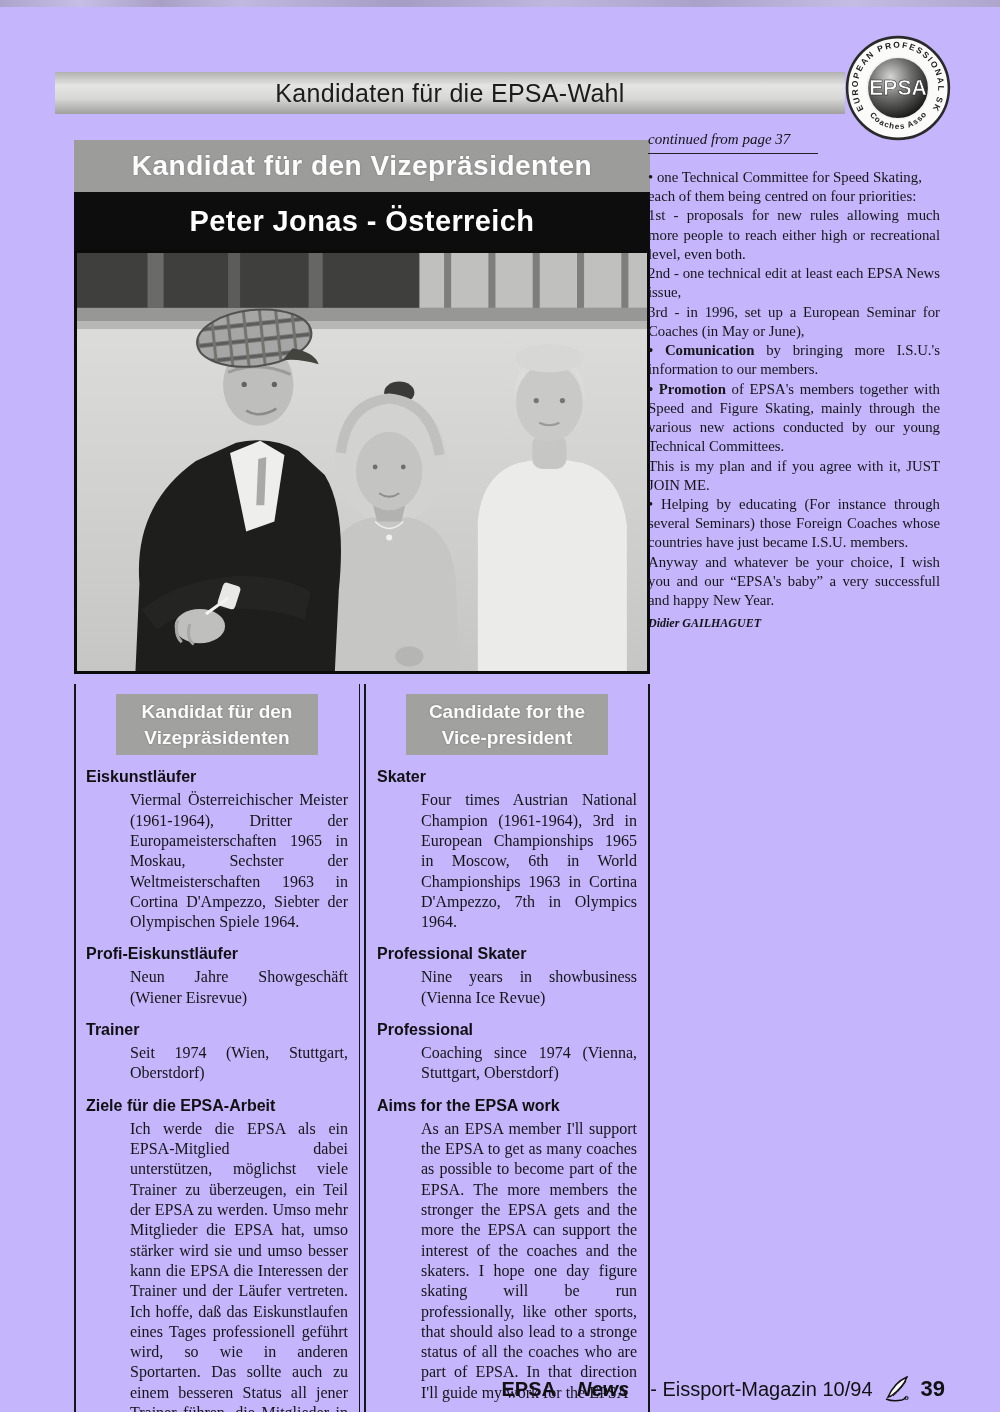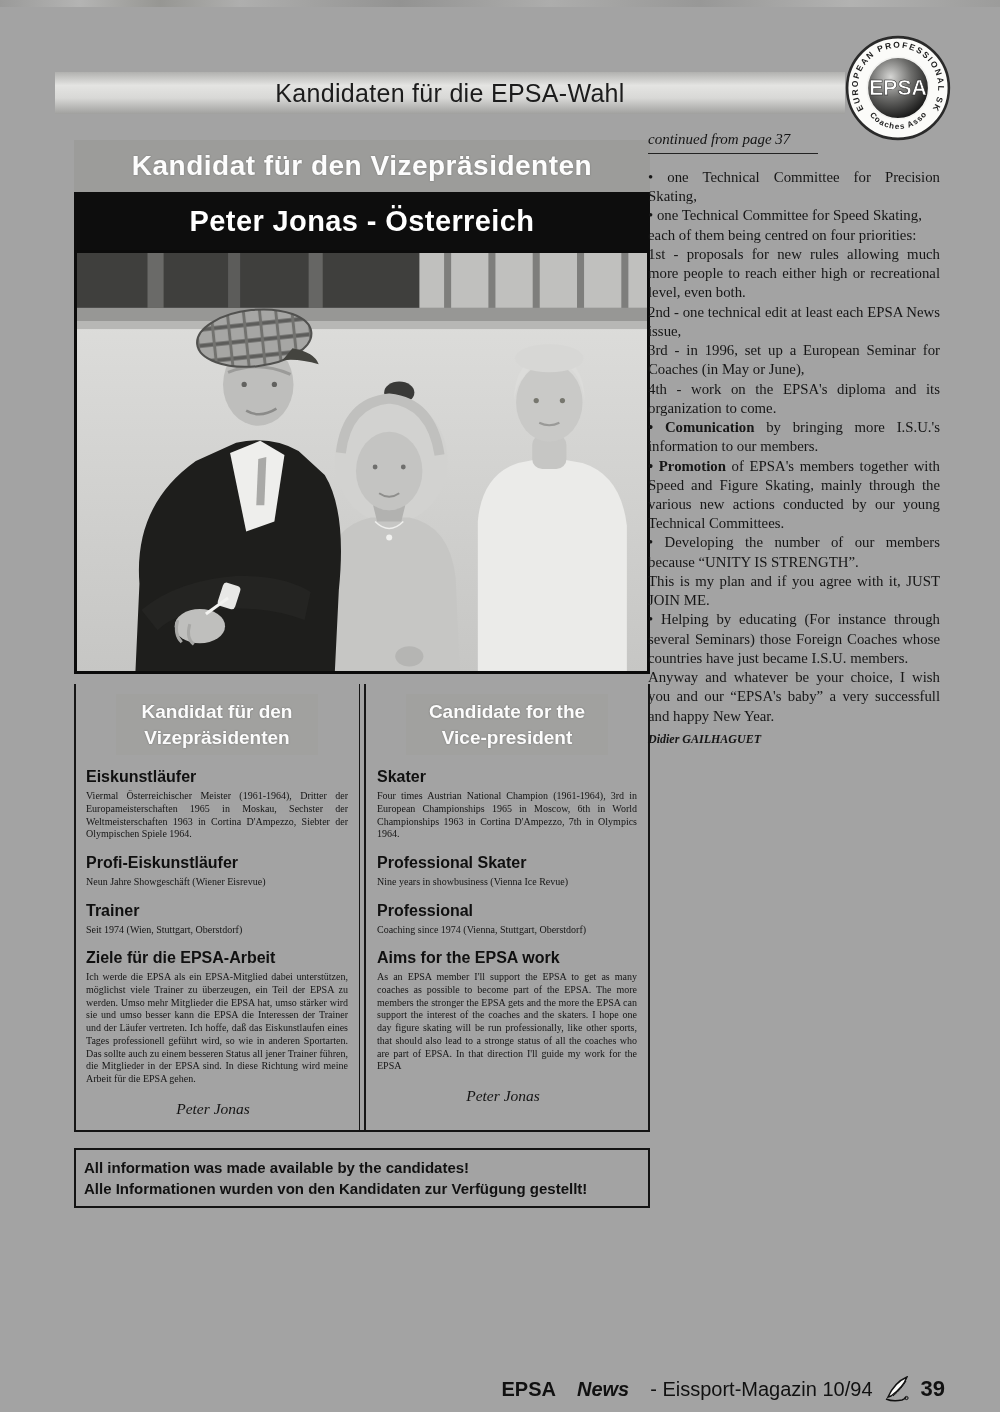--- a/index.html
+++ b/index.html
@@ -1,16 +1,16 @@
 <!DOCTYPE html>
 <html lang="de"><head>
 <meta charset="utf-8">
 <style>
   html,body{margin:0;padding:0;background:#dddcda;}
-  .page{position:relative;width:1000px;height:1412px;margin:0 auto;background:#a3a3a3;
+  .page{position:relative;width:1000px;height:1412px;margin:0 auto;background:#c4b5fd;
         font-family:"Liberation Sans",sans-serif;color:#141414;overflow:hidden;}
   .top-strip{position:absolute;top:0;left:0;width:100%;height:7px;opacity:.45;
         background:linear-gradient(90deg,#8f8f8d 0%,#c9c9c7 8%,#87877f 16%,#bdbdbb 24%,#7f7f7d 40%,#b9b9b7 55%,#8a8a88 70%,#c5c5c3 85%,#939391 100%);}
   .header-bar{position:absolute;left:55px;top:72px;width:790px;height:42px;
         background:linear-gradient(180deg,#b1b1af 0%,#e4e4e2 32%,#d8d8d6 62%,#a0a09e 100%);
         display:flex;align-items:center;justify-content:center;
         font-size:25px;color:#1c1c1c;letter-spacing:.3px;}
   .logo-wrap{position:absolute;left:845px;top:35px;width:106px;height:106px;}
   .logo-wrap svg{display:block;width:100%;height:100%;}
 
@@ -24,22 +24,22 @@
   .photo svg{display:block;width:100%;height:100%;}
 
   .columns{display:flex;gap:4px;margin-top:10px;border-bottom:2px solid #131313;}
   .col{width:50%;box-sizing:border-box;}
   .col-de{border-left:2px solid #161616;border-right:1px solid #161616;padding:0 11px 12px 10px;}
   .col-en{border-left:2px solid #161616;border-right:2px solid #161616;padding:0 11px 12px 11px;}
   .col-banner{width:202px;margin:10px auto 2px;background:#a1a19f;color:#fcfcfc;text-align:center;
         font-weight:bold;font-size:19px;line-height:1.35;padding:5px 0;
         text-shadow:0 0 2px rgba(0,0,0,.3);}
   .sec-h{font-weight:bold;font-size:16px;margin:13px 0 4px;color:#101010;}
-  .sec-b{font-family:"Liberation Serif",serif;font-size:10px;line-height:1.27;
-        text-align:justify;color:#151515;}
+  .sec-b{font-family:"Liberation Serif",serif;font-size:16px;line-height:1.27;
+        text-align:justify;color:#151515;margin-left:44px;}
   .sig{font-family:"Liberation Serif",serif;font-style:italic;font-size:15.5px;
         text-align:center;margin-top:14px;padding-right:8px;}
 
   .info-box{margin-top:16px;border:2px solid #131313;padding:7px 8px;
         font-weight:bold;font-size:15px;line-height:1.42;color:#111;}
 
   .right-col{position:absolute;left:648px;top:130px;width:292px;
         font-family:"Liberation Serif",serif;}
   .tagline{font-style:italic;font-size:15px;border-bottom:1.5px solid #222;
         display:inline-block;padding:0 28px 5px 0;margin-bottom:14px;}
@@ -213,30 +213,27 @@
     </div>
 
     <div class="info-box">
       <div>All information was made available by the candidates!</div>
       <div>Alle Informationen wurden von den Kandidaten zur Verfügung gestellt!</div>
     </div>
   </div>
 
   <div class="right-col">
     <div class="tagline">continued from page 37</div>
-    <p class="rp"><b></b><span>• one Technical Committee for Precision Skating,</span></p>
     <p class="rp"><b></b><span>• one Technical Committee for Speed Skating,</span></p>
     <p class="rp"><b></b><span>each of them being centred on four priorities:</span></p>
     <p class="rp"><b></b><span>1st - proposals for new rules allowing much more people to reach either high or recreational level, even both.</span></p>
     <p class="rp"><b></b><span>2nd - one technical edit at least each EPSA News issue,</span></p>
     <p class="rp"><b></b><span>3rd - in 1996, set up a European Seminar for Coaches (in May or June),</span></p>
-    <p class="rp"><b></b><span>4th - work on the EPSA's diploma and its organization to come.</span></p>
     <p class="rp"><b>• Comunication</b><span> by bringing more I.S.U.'s information to our members.</span></p>
     <p class="rp"><b>• Promotion</b><span> of EPSA's members together with Speed and Figure Skating, mainly through the various new actions conducted by our young Technical Committees.</span></p>
-    <p class="rp"><b></b><span>• Developing the number of our members because “UNITY IS STRENGTH”.</span></p>
     <p class="rp"><b></b><span>This is my plan and if you agree with it, JUST JOIN ME.</span></p>
     <p class="rp"><b></b><span>• Helping by educating (For instance through several Seminars) those Foreign Coaches whose countries have just became I.S.U. members.</span></p>
     <p class="rp"><b></b><span>Anyway and whatever be your choice, I wish you and our “EPSA's baby” a very successfull and happy New Year.</span></p>
     <div class="r-sig">Didier GAILHAGUET</div>
   </div>
 
 
   <div class="footer">
     <span class="b">EPSA</span>
     <span class="bi">News</span>

